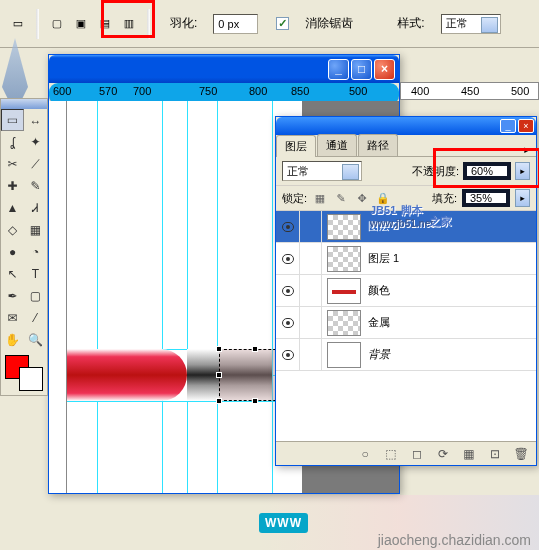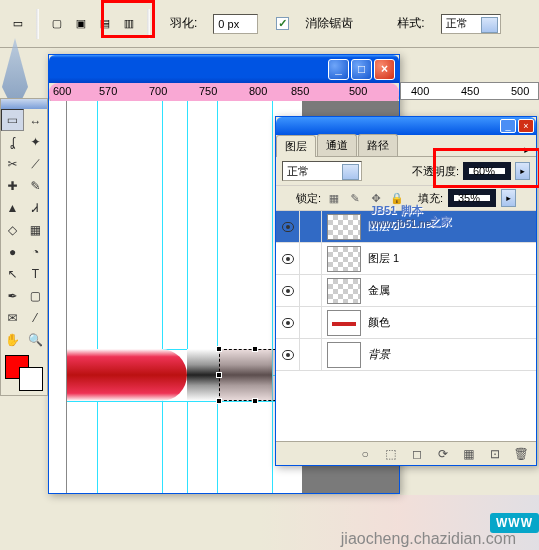--- a/index.html
+++ b/index.html
@@ -21,21 +21,21 @@
 .feather { position: absolute; left: 2px; top: 38px; width: 26px; height: 70px; background: linear-gradient(180deg,#a8c0e0,#5a7fb4); clip-path: polygon(50% 0,100% 70%,60% 100%,40% 100%,0 70%); opacity: 0.7; }
 
 
 .doc-window { position: absolute; top: 54px; left: 48px; width: 352px; height: 440px; border: 1px solid #0054e3; box-shadow: 2px 2px 8px rgba(0,0,0,0.3); background: #ece9d8; }
 .titlebar { height: 28px; background: linear-gradient(180deg,#3d95ff 0%,#0054e3 10%,#0054e3 80%,#0041c7 100%); display: flex; align-items: center; justify-content: flex-end; padding: 0 4px; gap: 2px; border-radius: 6px 6px 0 0; }
 .win-btn { width: 21px; height: 21px; border-radius: 3px; border: 1px solid #fff; display: flex; align-items: center; justify-content: center; color: #fff; font-weight: bold; font-size: 12px; }
 .win-btn.min { background: radial-gradient(circle at 30% 30%,#6fa6f9,#1659d1); }
 .win-btn.max { background: radial-gradient(circle at 30% 30%,#6fa6f9,#1659d1); }
 .win-btn.close { background: radial-gradient(circle at 30% 30%,#f98b6f,#d12f16); }
 
-.ruler-h { height: 22px; background: #f9a8d4; border-bottom: 1px solid #888; position: relative; overflow: hidden; font-size: 9px; display: flex; align-items: flex-end; border-radius: 9px; }
+.ruler-h { height: 22px; background: #0ea5e9; border-bottom: 1px solid #888; position: relative; overflow: hidden; font-size: 9px; display: flex; align-items: flex-end; border-radius: 9px; }
 .ruler-h span { position: absolute; top: 2px; }
 .ruler-v { width: 18px; background: #fff; border-right: 1px solid #888; }
 
 .canvas-area { position: absolute; top: 46px; left: 18px; right: 0; bottom: 0; background: #7a7a7a; }
 .canvas-white { position: absolute; top: 0; left: 0; width: 235px; height: 100%; background: #fff; }
 .guide-v { position: absolute; top: 0; bottom: 0; width: 1px; background: #2de2ff; }
 .guide-h { position: absolute; left: 0; right: 0; height: 1px; background: #2de2ff; }
 
 
 .obj-red { position: absolute; top: 248px; left: 0; width: 120px; height: 52px; background: linear-gradient(180deg,#fff 0%,#e35 15%,#b11 50%,#e35 85%,#fff 100%); border-radius: 0 26px 26px 0; }
@@ -59,25 +59,25 @@
 .mini-btn { width: 16px; height: 14px; background: #4b8ef5; border: 1px solid #fff; border-radius: 2px; color: #fff; font-size: 9px; display: flex; align-items: center; justify-content: center; }
 .mini-btn.close { background: #d12f16; }
 
 .panel-tabs { display: flex; background: #ece9d8; border-bottom: 1px solid #aca899; height: 22px; align-items: flex-end; }
 .panel-tab { padding: 3px 8px; border: 1px solid #aca899; border-bottom: none; background: #dcd8c8; margin-right: 1px; font-size: 11px; border-radius: 3px 3px 0 0; }
 .panel-tab.active { background: #ece9d8; position: relative; top: 1px; }
 .panel-menu { margin-left: auto; width: 18px; text-align: center; }
 
 .panel-row { display: flex; align-items: center; padding: 4px 6px; gap: 4px; border-bottom: 1px solid #d4d0c8; }
 .panel-row .dropdown { flex: 0 0 80px; }
-.opacity-field { width: 48px; background: #fff; border: 6px solid #0f172a; height: 18px; padding: 0 4px; display: flex; align-items: center; }
+.opacity-field { width: 48px; background: #fff; border: 4px solid #0f172a; height: 18px; padding: 0 4px; display: flex; align-items: center; }
 .slider-btn { width: 15px; height: 18px; background: linear-gradient(#d7e5fa,#a9c5ef); border: 1px solid #7f9db9; display: flex; align-items: center; justify-content: center; font-size: 9px; }
 .red2 { top: 148px; left: 433px; width: 108px; height: 40px; z-index: 20; }
 
-.lock-row { display: flex; align-items: center; padding: 3px 20px; gap: 5px; border-bottom: 1px solid #d4d0c8; position: relative; }
+.lock-row { display: flex; align-items: center; padding: 3px 6px; gap: 5px; border-bottom: 1px solid #d4d0c8; position: relative; }
 .lock-icon { width: 16px; height: 16px; display: flex; align-items: center; justify-content: center; color: #666; font-size: 11px; }
 
 .layer-list { background: #fff; height: 230px; overflow: hidden; position: relative; }
 .layer-item { display: flex; align-items: center; height: 32px; border-bottom: 1px solid #ddd; }
 .layer-item.selected { background: #316ac5; color: #fff; }
 .vis-col { width: 24px; height: 100%; border-right: 1px solid #ddd; display: flex; align-items: center; justify-content: center; }
 .eye { width: 12px; height: 10px; border-radius: 50% / 60%; border: 1px solid #333; position: relative; display: flex; align-items: center; justify-content: center; }
 .eye::after { content:""; width: 4px; height: 4px; background:#333; border-radius:50%; }
 .link-col { width: 22px; height: 100%; border-right: 1px solid #ddd; }
 .thumb { width: 34px; height: 26px; margin: 0 5px; border: 1px solid #888; background: #fff; position: relative; flex-shrink: 0; }
@@ -87,24 +87,24 @@
 .layer-name { flex: 1; padding-left: 2px; font-size: 11px; }
 .layer-name.italic { font-style: italic; }
 
 .panel-footer { height: 24px; background: #ece9d8; border-top: 1px solid #aca899; display: flex; align-items: center; justify-content: flex-end; padding: 0 6px; gap: 8px; }
 .footer-btn { width: 18px; height: 18px; display: flex; align-items: center; justify-content: center; color: #555; font-size: 12px; }
 
 
 .watermark { position: absolute; left: 370px; top: 200px; font-size: 16px; color: #4a73c8; font-weight: bold; pointer-events: none; z-index: 15; text-shadow: 1px 1px #fff; }
 .watermark small { display:block; font-size: 10px; color: #3a5a98; }
 
-.bottom-wm { position: absolute; bottom: 0; right: 0; height: 55px; width: 280px; z-index: 30; display:flex; align-items:center; justify-content:flex-end; gap:4px; background: linear-gradient(90deg, transparent, rgba(255,200,220,0.3), rgba(200,200,255,0.3)); }
+.bottom-wm { position: absolute; bottom: 0; right: 0; height: 55px; width: 280px; z-index: 30; display:flex; align-items:center; justify-content:flex-start; gap:4px; background: linear-gradient(90deg, transparent, rgba(255,200,220,0.3), rgba(200,200,255,0.3)); }
 .bottom-badge { background:#06a6c9; color:#fff; padding:3px 6px; border-radius:3px; font-size:12px; font-weight:bold; letter-spacing:1px; }
 .bottom-text { font-size:14px; color:#fff; text-shadow:1px 1px 2px #06a6c9,-1px -1px 2px #06a6c9; font-weight:bold; }
-.bottom-url { position:absolute; bottom:2px; right:23px; font-size:16px; color:#888;padding-left:20px; }
+.bottom-url { position:absolute; bottom:2px; right:8px; font-size:14px; color:#888;padding-left:20px; }
 
 
 .ruler-h2 { position: absolute; top: 82px; left: 400px; height: 18px; width: 139px; background: #fff; border: 1px solid #888; overflow: hidden; font-size: 9px; }
 .ruler-h2 span { position: absolute; top: 2px; }
 </style>
 </head>
 <body>
 
 <div class="toolbar">
   <span class="small-icon">▭</span>
@@ -132,21 +132,21 @@
 
 <div class="doc-window">
   <div class="titlebar">
     <div class="win-btn min">_</div>
     <div class="win-btn max">□</div>
     <div class="win-btn close">×</div>
   </div>
   <div class="ruler-h">
     <span style="left:4px">600</span>
     <span style="left:50px">570</span>
-    <span style="left:100px">700</span>
+    <span style="left:84px">700</span>
     <span style="left:150px">750</span>
     <span style="left:200px">800</span>
     <span style="left:242px">850</span>
     <span style="left:300px">500</span>
   </div>
   <div class="ruler-v" style="position:absolute;top:46px;left:0;bottom:0"></div>
   <div class="canvas-area">
     <div class="canvas-white">
       <div class="guide-v" style="left:30px"></div>
       <div class="guide-v" style="left:95px"></div>
@@ -258,30 +258,30 @@
         </div>
         <div class="link-col"></div>
         <div class="thumb checker "></div>
         <div class="layer-name">图层 1</div>
       </div>
       <div class="layer-item">
         <div class="vis-col">
           <div class="eye"></div>
         </div>
         <div class="link-col"></div>
+        <div class="thumb  thumb-redstroke"></div>
+        <div class="layer-name">颜色</div>
+      </div>
+      <div class="layer-item">
+        <div class="vis-col">
+          <div class="eye"></div>
+        </div>
+        <div class="link-col"></div>
         <div class="thumb checker "></div>
         <div class="layer-name">金属</div>
-      </div>
-      <div class="layer-item">
-        <div class="vis-col">
-          <div class="eye"></div>
-        </div>
-        <div class="link-col"></div>
-        <div class="thumb  thumb-redstroke"></div>
-        <div class="layer-name">颜色</div>
       </div>
       <div class="layer-item">
         <div class="vis-col">
           <div class="eye"></div>
         </div>
         <div class="link-col"></div>
         <div class="thumb bg "></div>
         <div class="layer-name italic">背景</div>
       </div>
     </div>

